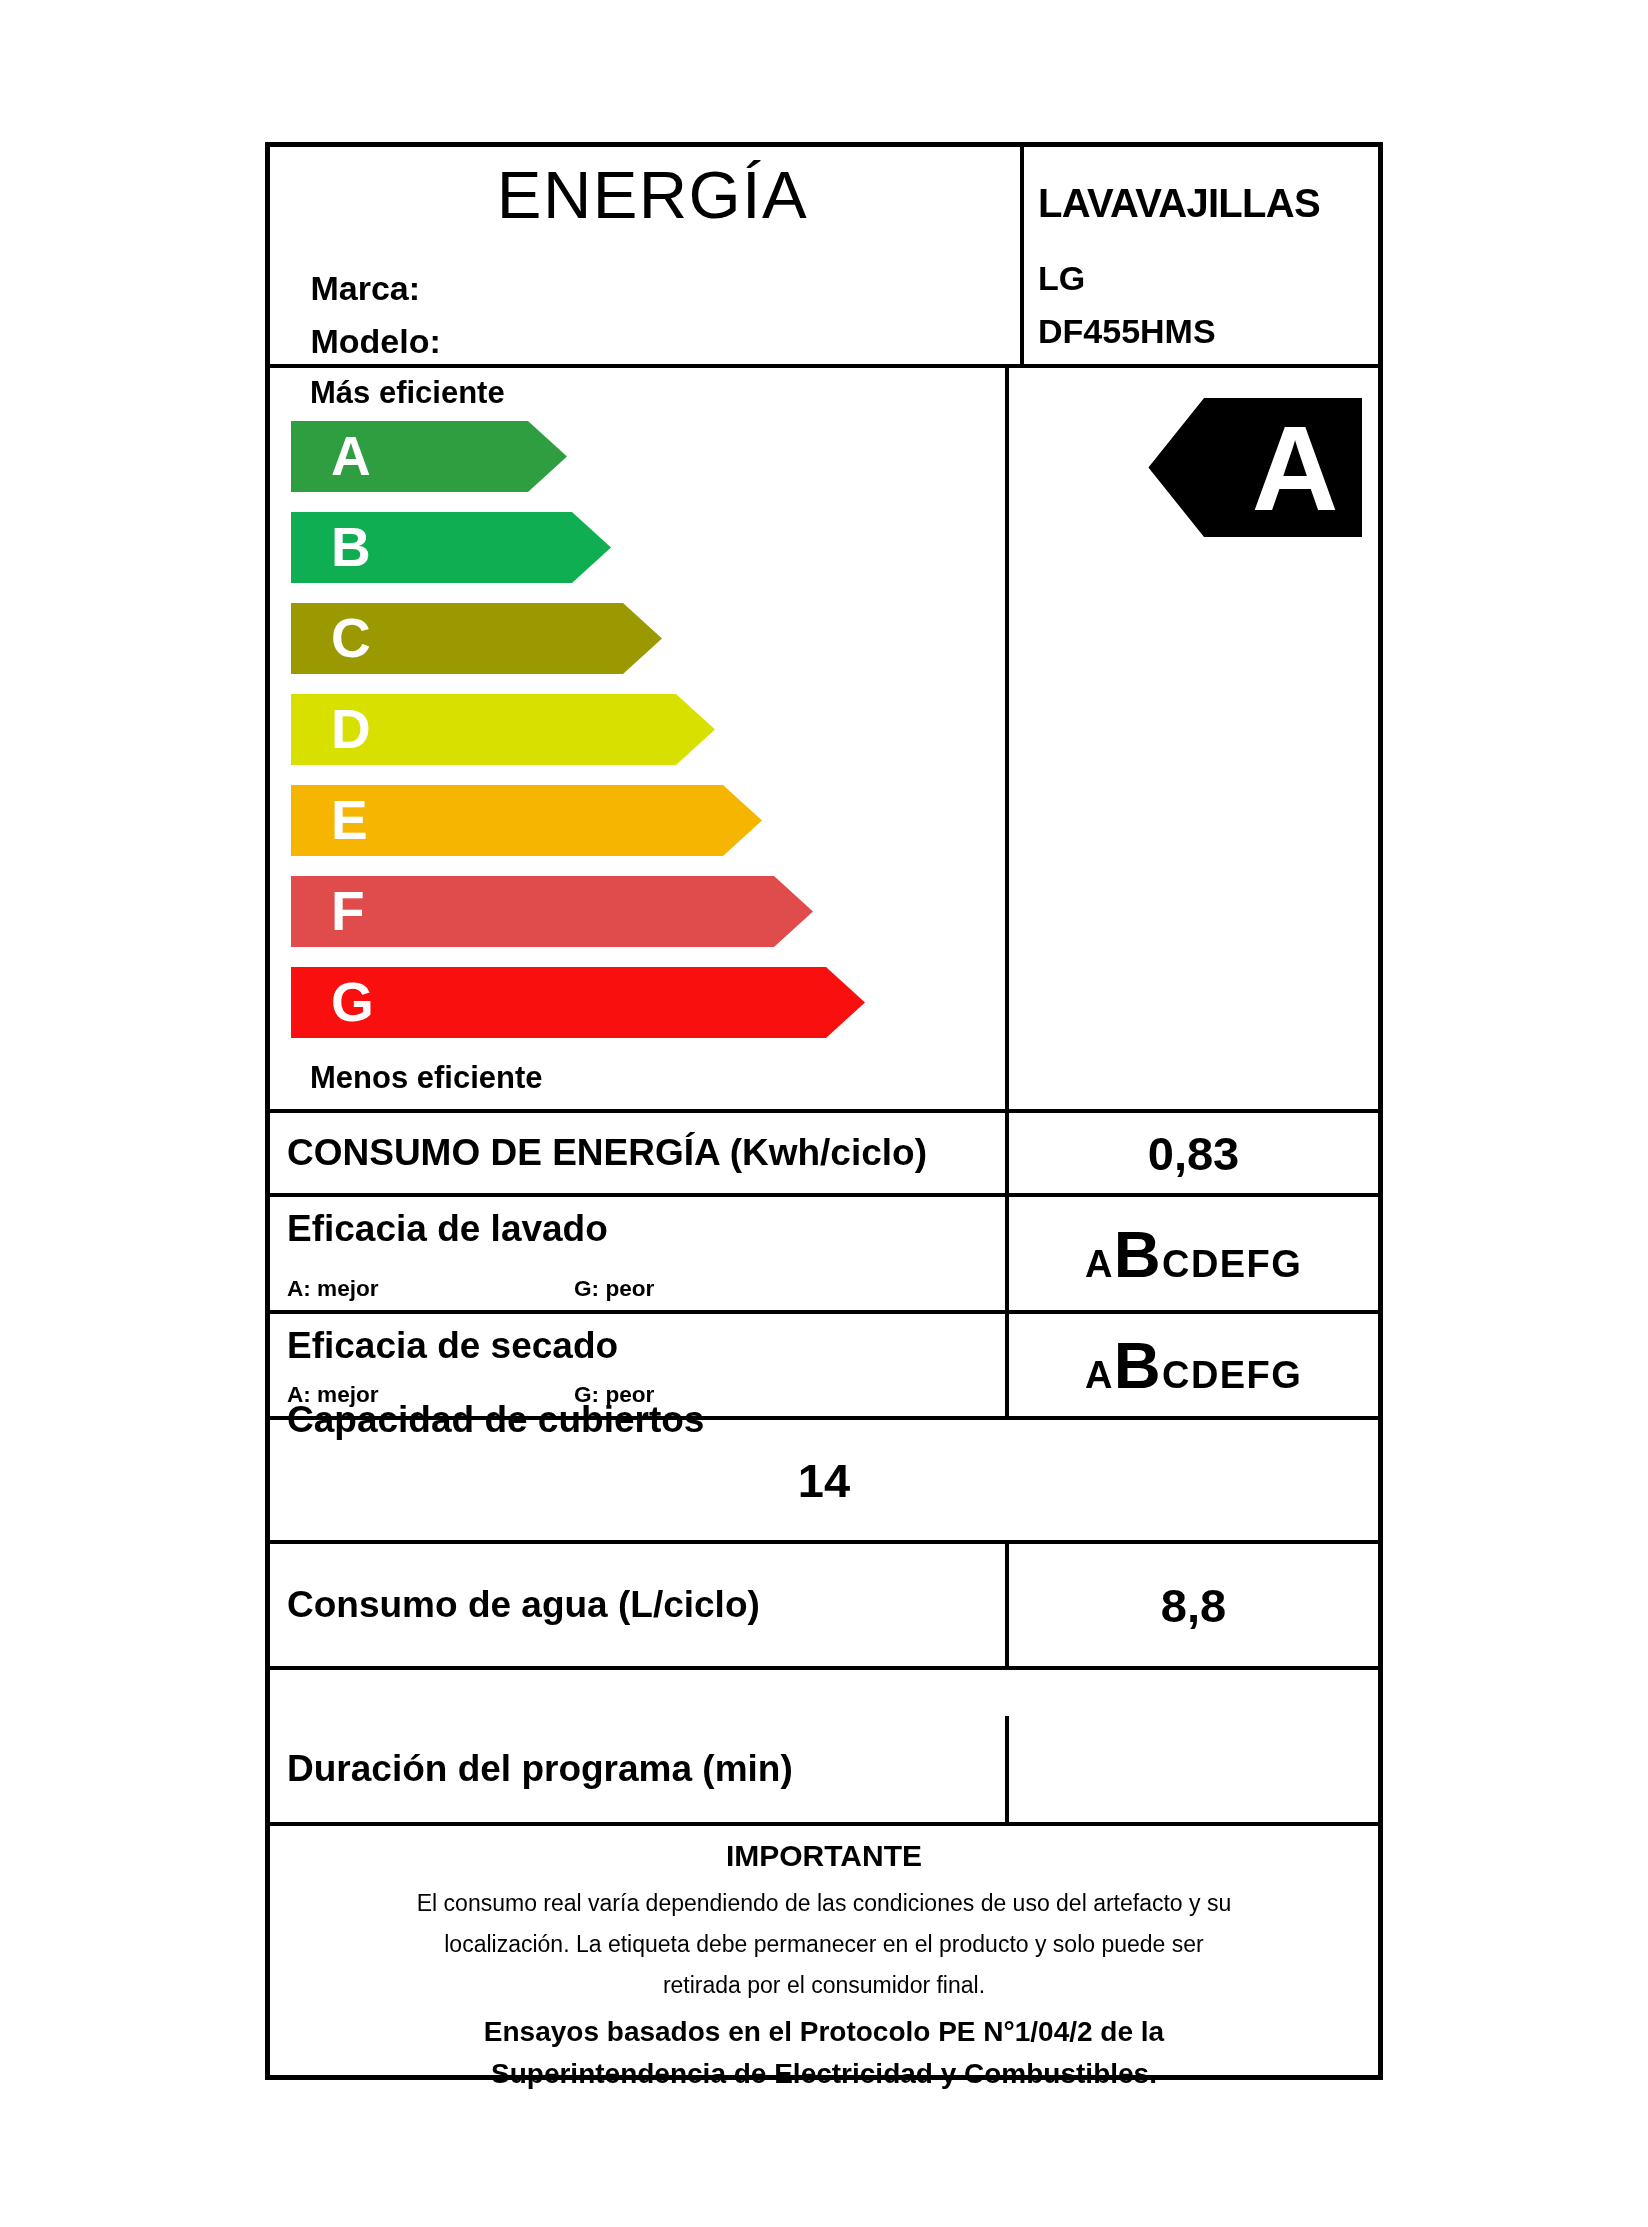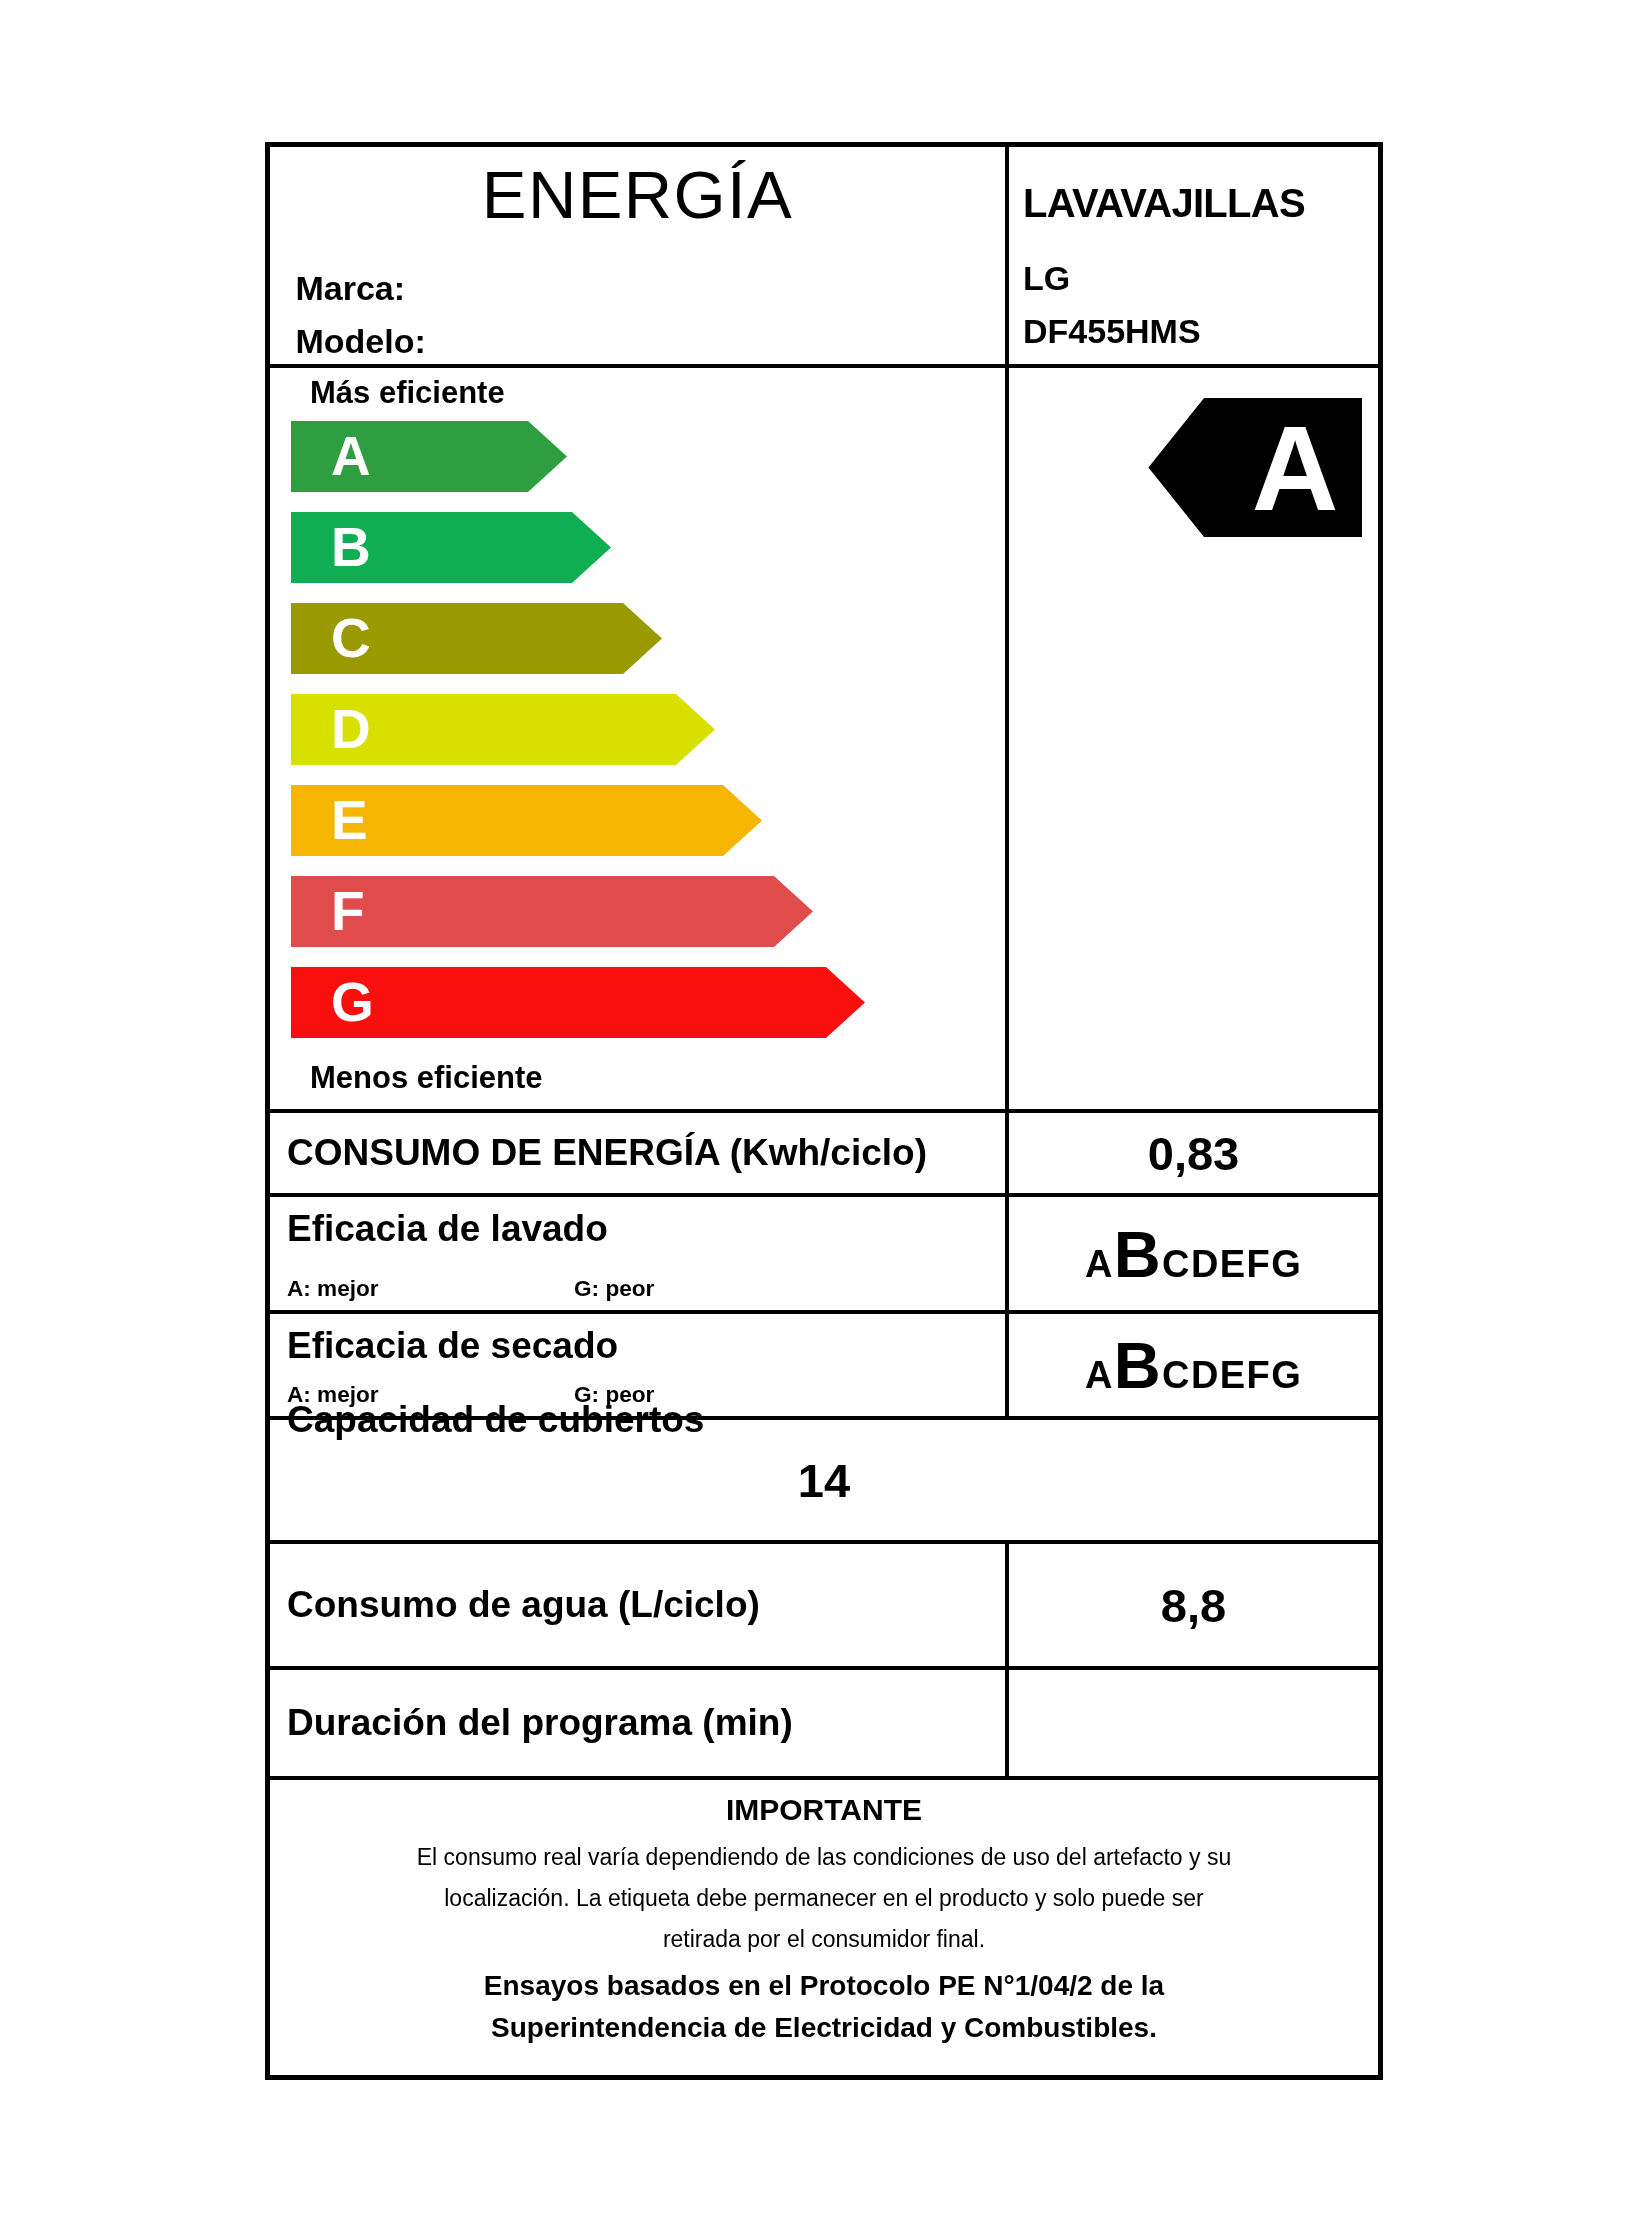--- a/index.html
+++ b/index.html
@@ -5,21 +5,21 @@
   html,body{margin:0;padding:0;background:#ffffff;}
   .page{position:relative;width:1648px;height:2227px;background:#ffffff;
         font-family:"Liberation Sans", sans-serif;color:#000;}
   .label-box{position:absolute;left:265px;top:142px;width:1118px;height:1938px;
              box-sizing:border-box;border:5.7px solid #000;background:#fff;}
   .sec{display:flex;box-sizing:border-box;border-bottom:4.2px solid #000;}
   .sec:last-child{border-bottom:none;}
   .cl{width:739px;box-sizing:border-box;border-right:4.2px solid #000;position:relative;}
   .cr{flex:1;position:relative;}
   
-  .sec.header{height:221px;}
+  .sec.header{height:221px;padding-left:15px;}
   .brand-title{position:absolute;top:8.5px;left:0;width:100%;text-align:center;
                font-size:67px;font-weight:400;letter-spacing:1.4px;}
   .fld{position:absolute;left:25.5px;font-size:34px;font-weight:bold;}
   .fld.marca{top:122px;} .fld.modelo{top:175px;}
   .appliance{position:absolute;top:34px;left:14px;font-size:40px;font-weight:bold;letter-spacing:-0.7px;white-space:nowrap;}
   .rv{position:absolute;left:14px;font-size:34px;font-weight:bold;}
   .rv.lg{top:112px;} .rv.model{top:165px;}
   
   .sec.arrows{height:745px;}
   .scale-note{font-size:31px;font-weight:bold;margin-left:40px;}
@@ -38,21 +38,21 @@
             font-size:37px;font-weight:bold;white-space:nowrap;}
   .rowlabel.topleft{top:11.3px;transform:none;}
   .subscale{position:absolute;bottom:8.5px;left:17px;font-size:22.6px;font-weight:bold;}
   .subscale.worst{left:304px;}
   .value{position:absolute;left:0;top:50%;transform:translateY(-50%);width:100%;
          text-align:center;font-size:47px;font-weight:bold;}
   .grades{position:absolute;left:0;top:50%;transform:translateY(-50%);width:100%;
           text-align:center;font-weight:bold;letter-spacing:1.4px;white-space:nowrap;}
   .grades .g-pre{font-size:38px;} .grades .g-main{font-size:65px;} .grades .g-post{font-size:38px;}
   .sec.r-energy{height:84px;} .sec.r-wash{height:117px;} .sec.r-dry{height:106px;}
-  .sec.r-capacity{height:124px;flex-direction:column;} .sec.r-water{height:126px;} .sec.r-duration{height:110px;}
+  .sec.r-capacity{height:124px;flex-direction:column;} .sec.r-water{height:126px;} .sec.r-duration{height:110px;margin-top:46px;}
   
   .sec.footer{height:260px;display:block;text-align:center;}
   .imp-title{font-size:30px;font-weight:bold;margin-top:12.7px;}
   .imp-body{font-size:23px;line-height:1.8;width:834px;margin:10px auto 0;}
   .imp-bold{font-size:28px;font-weight:bold;line-height:1.5;width:863px;margin:4.2px auto 0;}
 </style>
 </head>
 <body>
 
 <div class="page">

